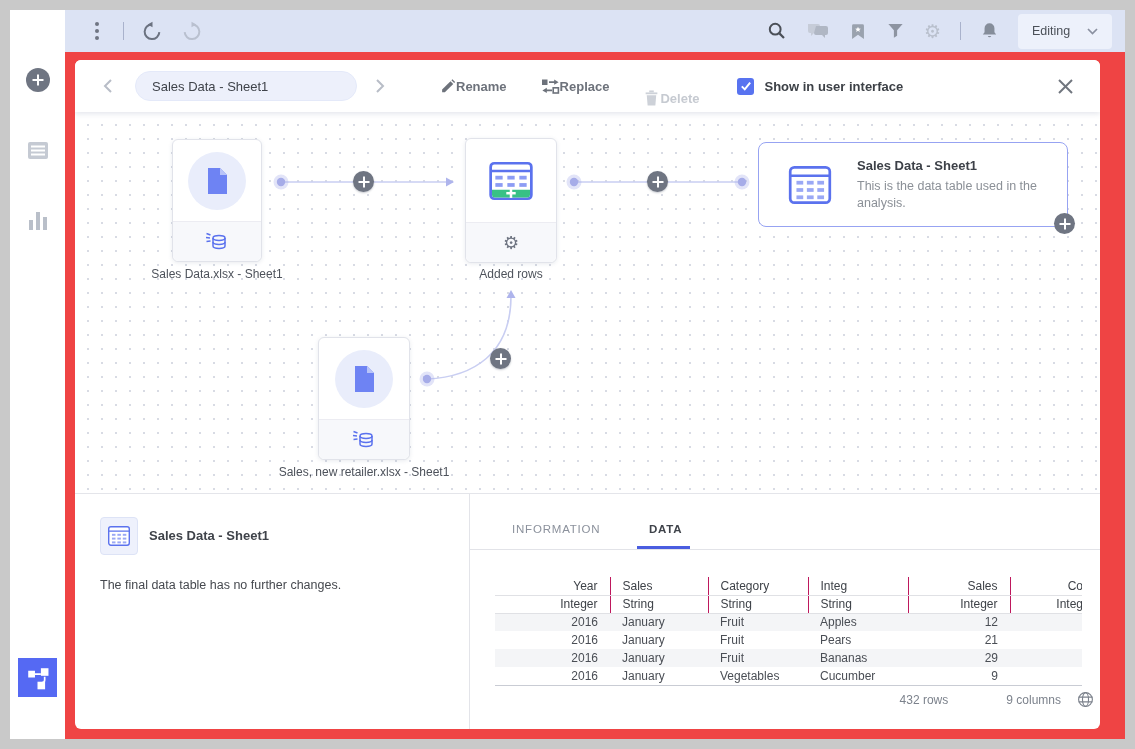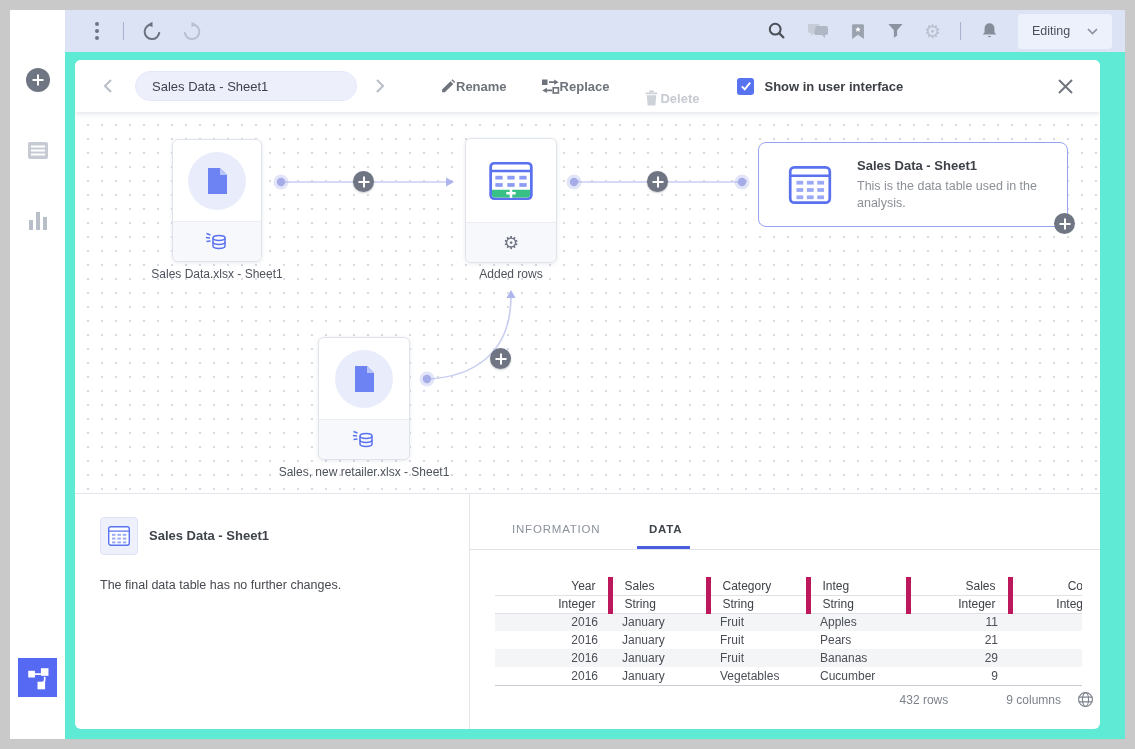--- a/index.html
+++ b/index.html
@@ -28,21 +28,21 @@
   .tb-left { display:flex; align-items:center; gap:18px; margin-left:24px; }
   .tb-right { display:flex; align-items:center; gap:19px; margin-left:auto; margin-right:13px; }
   .tb-divider { width:1px; height:18px; background:#a9b2cc; }
   .kebab { display:flex; flex-direction:column; gap:3px; padding:2px 6px; }
   .kebab i { width:4px; height:4px; border-radius:50%; background:#6f7582; }
   .gear-glyph { font-family:"DejaVu Sans",sans-serif; line-height:1; }
   .gear-toolbar { font-size:19px; color:#b9c0cd; }
   .mode-dd { height:35px; min-width:94px; background:#edf1fb; border-radius:4px; display:flex; align-items:center; gap:16px; padding:0 10px 0 14px; }
   .mode-dd span { font-size:12.5px; color:#4b5058; }
   
-  .band { position:absolute; left:0; right:0; top:42px; bottom:0; background:#5eead4; }
+  .band { position:absolute; left:0; right:0; top:42px; bottom:0; background:#ef4444; }
   .card { position:absolute; left:10px; top:8px; width:1025px; height:669px; background:#fff; border-radius:6px; overflow:hidden; display:flex; flex-direction:column; }
   
   .card-header { height:52px; flex:0 0 52px; display:flex; align-items:center; position:relative; z-index:3; box-shadow:0 2px 5px rgba(110,120,155,.18); background:#fff; }
   .nav-chevron { margin-left:24px; padding:4px; display:flex; }
   .title-pill { margin-left:18px; width:222px; height:30px; background:#edf0fb; border:1px solid #e4e9f9; border-radius:16px; display:flex; align-items:center; padding-left:16px; }
   .title-pill span { font-size:13px; color:#3f434a; }
   .nav-chevron.right { margin-left:14px; }
   .hbtn { display:flex; align-items:center; font-size:13px; font-weight:bold; color:#6d727b; }
   .hbtn.rename { margin-left:50px; }
   .hbtn.replace { margin-left:34px; }
@@ -93,21 +93,21 @@
   .tab-underline { position:absolute; left:167px; top:52px; width:53px; height:3px; background:#4a5de0; }
   .tab-sep { position:absolute; left:0; right:0; top:55px; height:1px; background:#e2e3e8; }
   .tbl-wrap { position:absolute; left:25px; top:83px; width:587px; overflow:hidden; }
   table.data { border-collapse:collapse; table-layout:fixed; width:600px; font-size:12px; }
   table.data col.c0{width:115px} table.data col.c1{width:98px} table.data col.c2{width:100px}
   table.data col.c3{width:100px} table.data col.c4{width:102px} table.data col.c5{width:85px}
   table.data th, table.data td { font-weight:normal; text-align:left; padding:0 6px 0 12px; height:18px; white-space:nowrap; overflow:hidden; }
   table.data .num { text-align:right; padding-right:12px; }
   thead th { color:#3e4248; font-weight:bold; border-bottom:1px solid #e0e1e5; }
   thead tr.names th { border-bottom:1px solid #e0e1e5; }
-  thead th { border-right:5px solid #be185d; }
+  thead th { border-right:1px solid #be185d; }
   thead th:last-child { border-right:none; }
   tbody td { color:#4a4e55; }
   tbody tr.striped { background:#f4f5f7; }
   tbody tr:last-child td { border-bottom:1px solid #c9ccd4; box-shadow:0 3px 0 -1px #e9eaef; }
   .tbl-footer { position:absolute; right:6px; top:197px; display:flex; align-items:center; font-size:12px; color:#7c828c; }
   .tbl-footer .cols { margin-left:58px; }
   .tbl-footer .globe { margin-left:16px; display:flex; }
 </style>
 </head>
 <body>
@@ -441,21 +441,21 @@
                   <th class="num">Integer</th>
                   <th class="num">Integ</th>
                 </tr>
               </thead>
               <tbody>
                 <tr class="striped">
                   <td class="num">2016</td>
                   <td>January</td>
                   <td>Fruit</td>
                   <td>Apples</td>
-                  <td class="num">11</td>
+                  <td class="num">12</td>
                   <td class="num"></td>
                 </tr>
                 <tr>
                   <td class="num">2016</td>
                   <td>January</td>
                   <td>Fruit</td>
                   <td>Pears</td>
                   <td class="num">21</td>
                   <td class="num"></td>
                 </tr>

